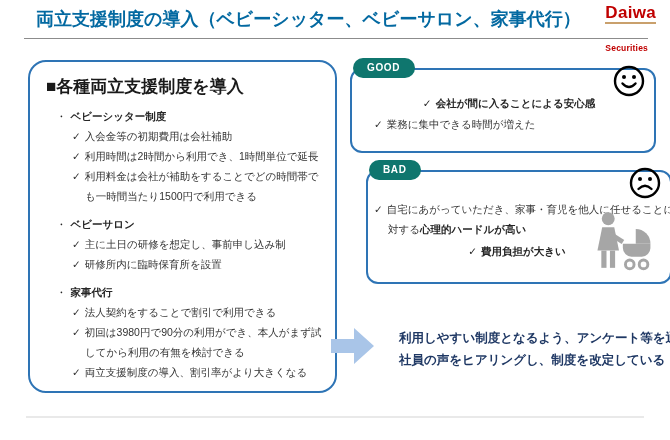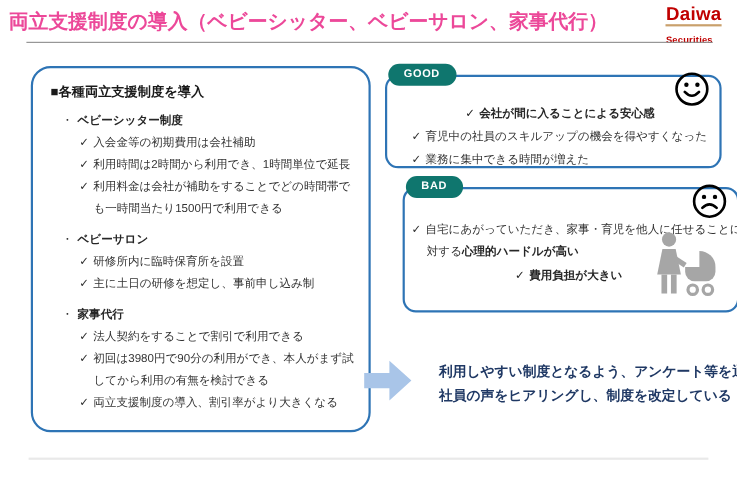--- a/index.html
+++ b/index.html
@@ -3,46 +3,46 @@
 <meta charset="utf-8">
 <style>
   html,body{margin:0;padding:0;}
   body{
     width:670px;height:440px;position:relative;background:#ffffff;
     font-family:"Liberation Sans","DejaVu Sans",sans-serif;
     color:#333;overflow:hidden;
   }
   
   .page-title{
-    position:absolute;left:8px;top:7px;width:560px;
-    font-size:18px;font-weight:bold;color:#ec4899;letter-spacing:0px;
+    position:absolute;left:36px;top:7px;width:560px;
+    font-size:18px;font-weight:bold;color:#0369a1;letter-spacing:0px;
   }
   .header-rule{
     position:absolute;left:24px;top:38px;width:624px;height:0;
     border-top:1.5px solid #8c8c8c;
   }
   .logo{
     position:absolute;right:14px;top:4px;text-align:left;line-height:1;
   }
   .logo .logo-main{
     font-size:17px;font-weight:bold;color:#c00000;
     border-bottom:2px solid #c9a06c;padding-bottom:1px;display:inline-block;
     letter-spacing:0.3px;
   }
   .logo .logo-sub{
-    font-size:8.5px;font-weight:bold;color:#c00000;margin-top:8px;letter-spacing:0.2px;
+    font-size:8.5px;font-weight:bold;color:#c00000;margin-top:20px;letter-spacing:0.2px;
   }
   
   .left-panel{
     position:absolute;left:28px;top:60px;width:309px;height:333px;
     border:2px solid #2e74b5;border-radius:18px;background:#fff;
     box-sizing:border-box;padding:13px 8px 0 14px;
   }
   .left-heading{
-    font-size:12px;font-weight:bold;color:#1a1a1a;margin:0 0 7px 2px;
+    font-size:17px;font-weight:bold;color:#1a1a1a;margin:0 0 7px 2px;
   }
   .group-label{
     font-size:10.5px;font-weight:bold;color:#262626;
     padding-left:12px;margin-top:8px;line-height:20px;
   }
   .group-label .bullet{font-weight:normal;margin-right:4px;}
   .check-item{
     font-size:10.5px;color:#333;line-height:20px;
     margin-left:28px;padding-left:13px;text-indent:-13px;width:242px;
   }
@@ -103,24 +103,24 @@
     <span class="check">✓</span><span>利用時間は2時間から利用でき、1時間単位で延長</span>
   </div>
   <div class="check-item">
     <span class="check">✓</span><span>利用料金は会社が補助をすることでどの時間帯でも一時間当たり1500円で利用できる</span>
   </div>
 
   <div class="group-label">
     <span class="bullet">・</span><span>ベビーサロン</span>
   </div>
   <div class="check-item">
-    <span class="check">✓</span><span>研修所内に臨時保育所を設置</span>
+    <span class="check">✓</span><span>主に土日の研修を想定し、事前申し込み制</span>
   </div>
   <div class="check-item">
-    <span class="check">✓</span><span>主に土日の研修を想定し、事前申し込み制</span>
+    <span class="check">✓</span><span>研修所内に臨時保育所を設置</span>
   </div>
 
   <div class="group-label">
     <span class="bullet">・</span><span>家事代行</span>
   </div>
   <div class="check-item">
     <span class="check">✓</span><span>法人契約をすることで割引で利用できる</span>
   </div>
   <div class="check-item">
     <span class="check">✓</span><span>初回は3980円で90分の利用ができ、本人がまず試してから利用の有無を検討できる</span>
@@ -135,23 +135,20 @@
   <div class="face-icon">
     <svg width="34" height="34" viewBox="0 0 34 34">
       <circle cx="17" cy="17" r="14" fill="none" stroke="#000" stroke-width="2.4"></circle>
       <circle cx="12" cy="13" r="2" fill="#000"></circle>
       <circle cx="22" cy="13" r="2" fill="#000"></circle>
       <path d="M10.5 19.5 q6.5 7 13 0" fill="none" stroke="#000" stroke-width="2.4" stroke-linecap="round"></path>
     </svg>
   </div>
   <div class="gb-item bold">
     <span class="check">✓</span><span>会社が間に入ることによる安心感</span>
-  </div>
-  <div class="gb-item">
-    <span class="check">✓</span><span>育児中の社員のスキルアップの機会を得やすくなった</span>
   </div>
   <div class="gb-item">
     <span class="check">✓</span><span>業務に集中できる時間が増えた</span>
   </div>
 </div>
 
 <div class="tag-box bad-box">
   <div class="tag">BAD</div>
   <div class="face-icon">
     <svg width="34" height="34" viewBox="0 0 34 34">

